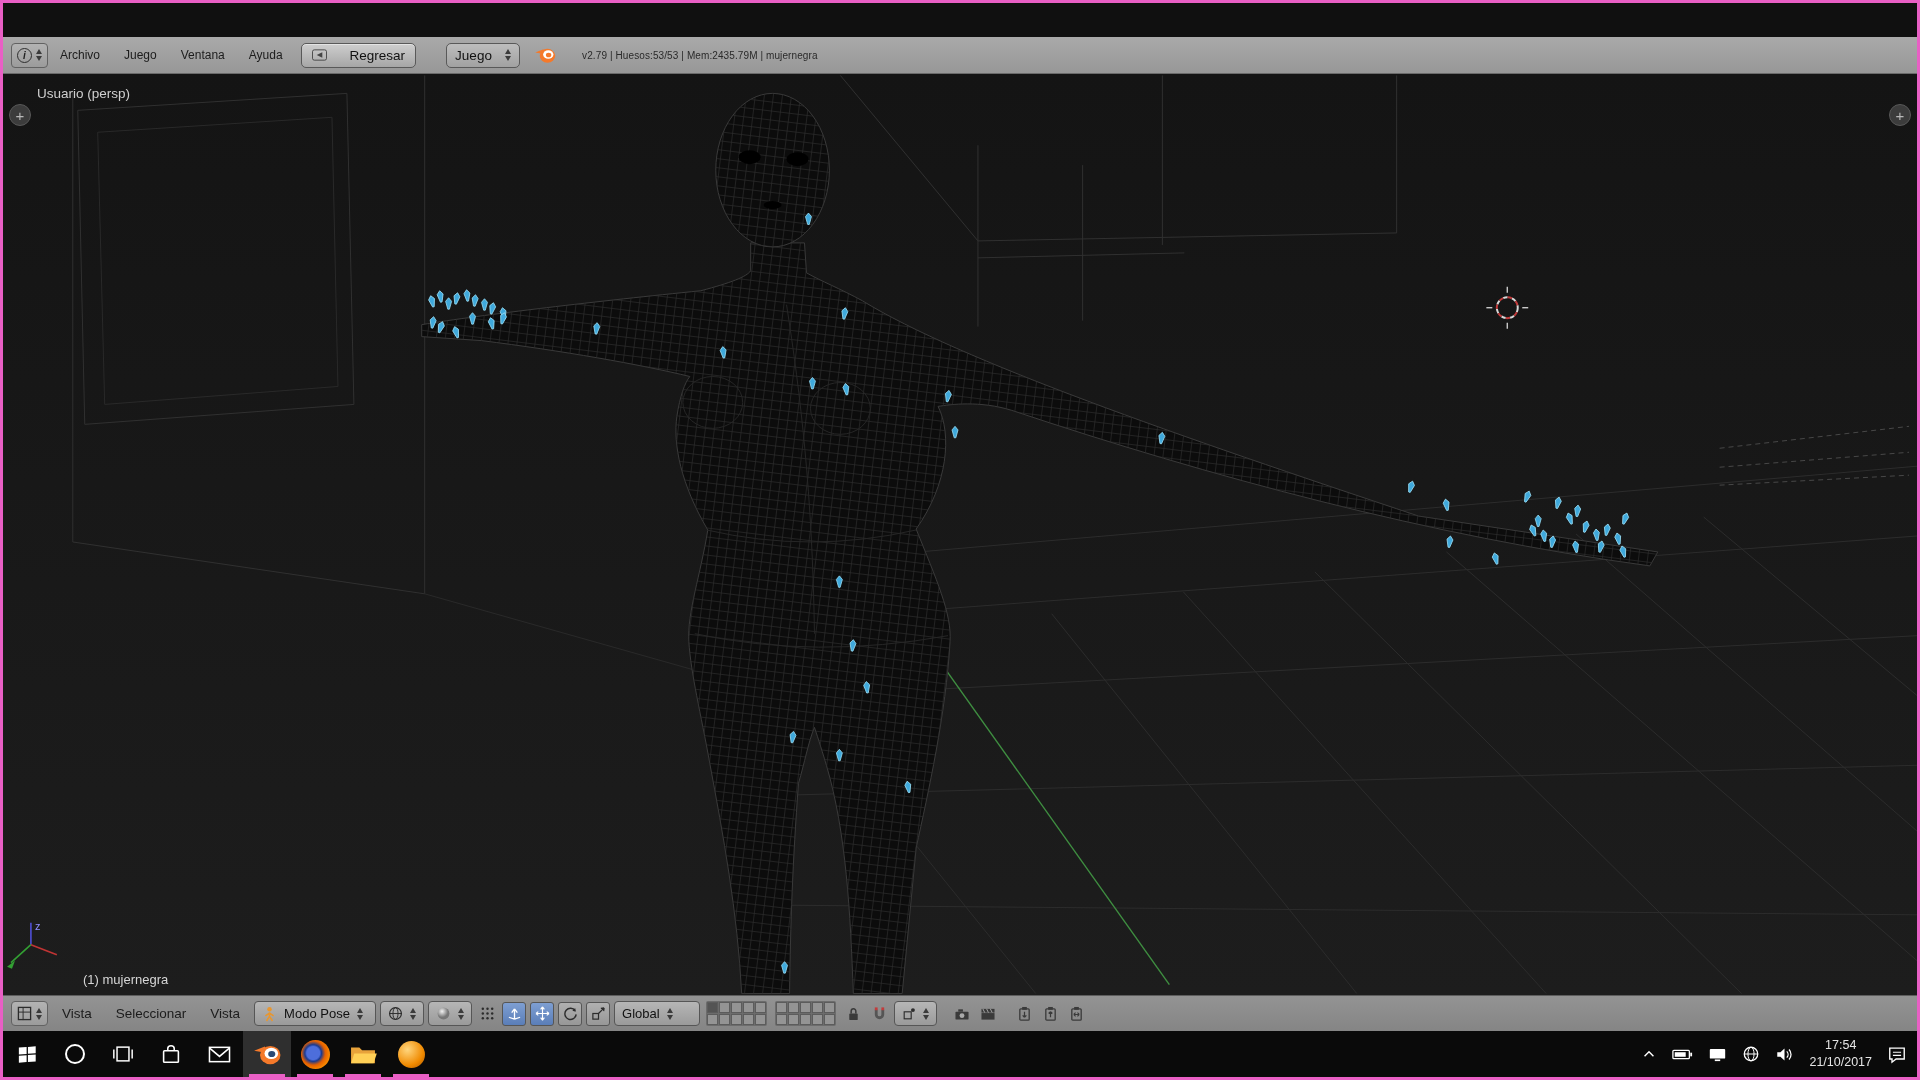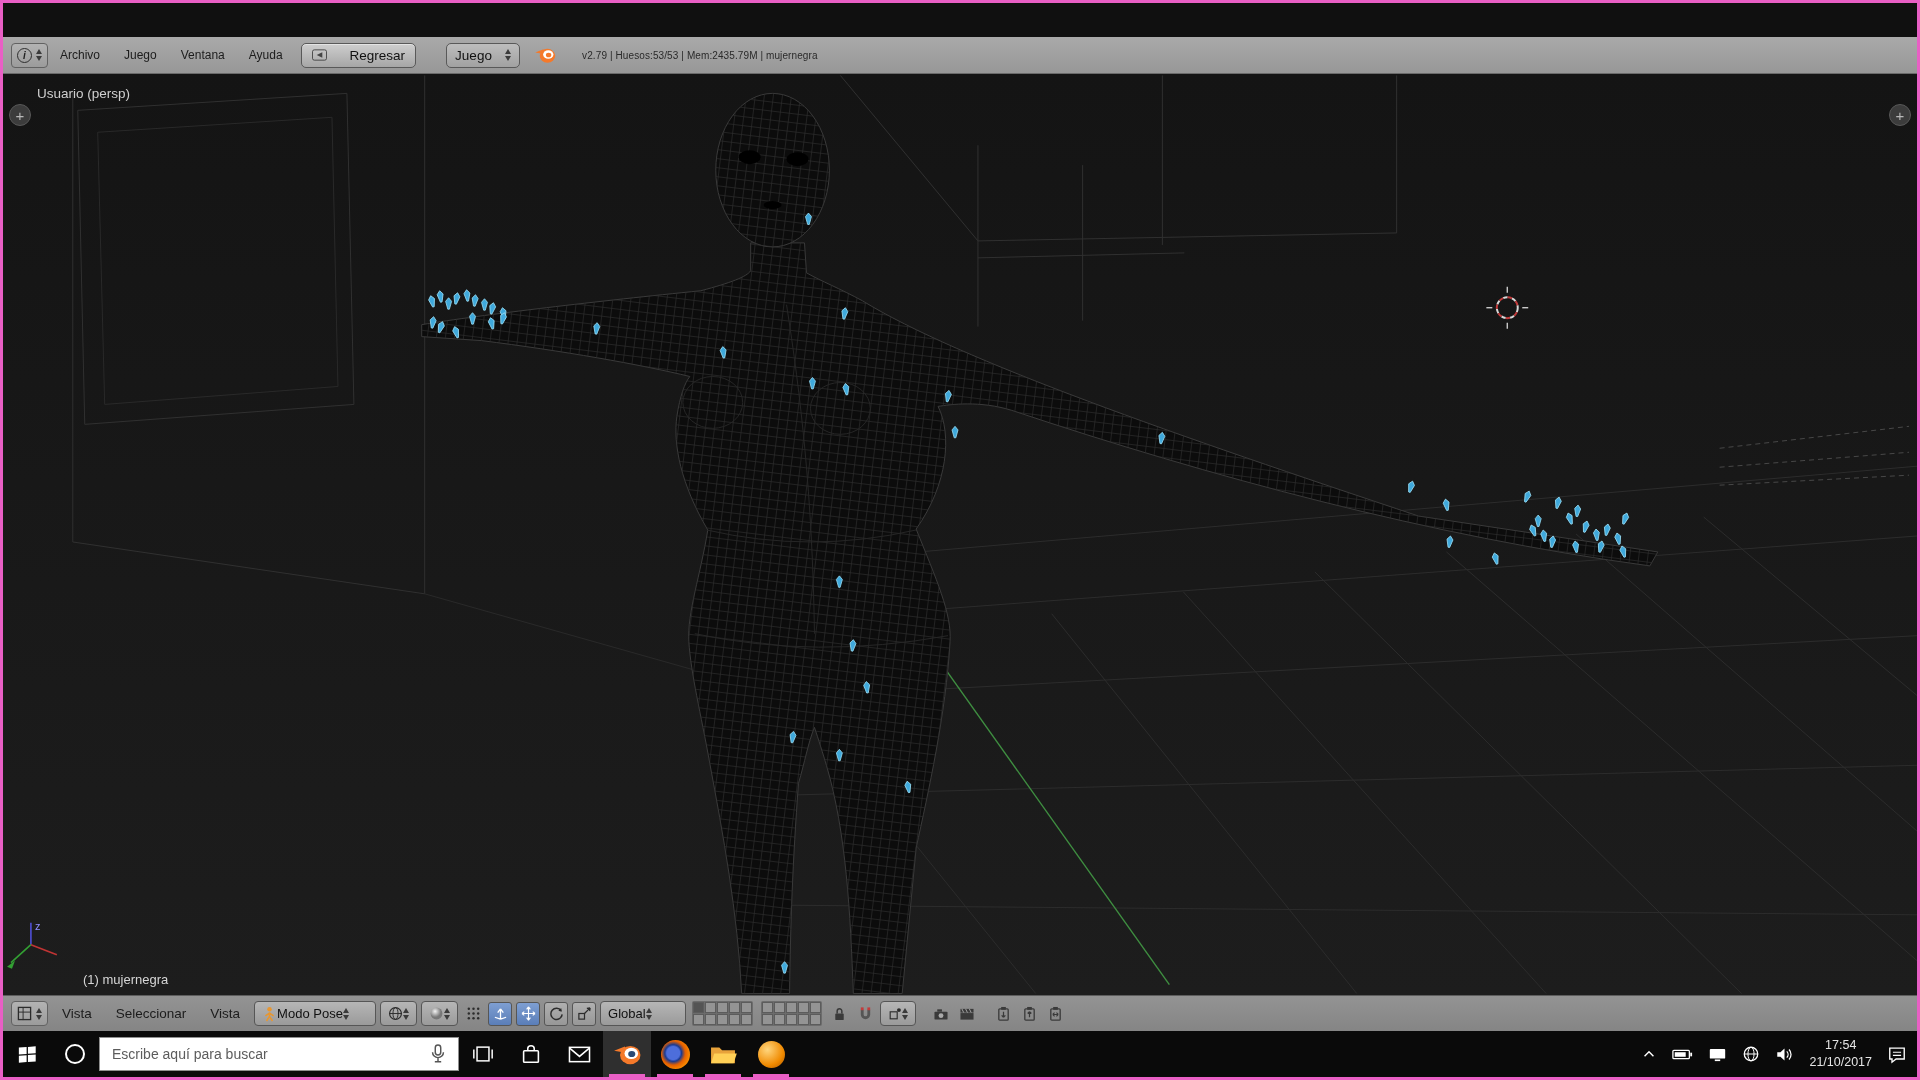--- a/index.html
+++ b/index.html
@@ -44,21 +44,21 @@
   .obj-label { position:absolute; left:80px; bottom:8px; color:#d6d6d6; font-size:13px; }
   .corner-plus { position:absolute; top:30px; width:22px; height:22px; border-radius:50%;
     background:#3c3c3c; border:1px solid #585858; color:#b9b9b9; font-size:15px;
     display:flex; align-items:center; justify-content:center; }
   .corner-plus.left { left:6px; } .corner-plus.right { right:6px; }
   
   .tool-header { position:absolute; left:0; right:0; top:992px; height:36px;
     background:linear-gradient(#939393,#858585); border-top:1px solid #5d5d5d;
     display:flex; align-items:center; padding:4px 8px; gap:4px; }
   .tool-menu { padding:0 10px; font-size:13.5px; color:#1c1c1c; }
-  .tool-dd { height:25px; display:flex; align-items:center; padding:0 7px;
+  .tool-dd { height:25px; display:flex; align-items:center; gap:7px; padding:0 7px;
     background:linear-gradient(#b6b6b6,#9a9a9a); border:1px solid #565656; border-radius:4px;
     font-size:13px; color:#111; }
   .icon-btn { height:24px; min-width:22px; display:flex; align-items:center; justify-content:center;
     border-radius:3px; }
   .manip { width:24px; height:24px; border:1px solid #565656; border-radius:3px;
     background:linear-gradient(#b0b0b0,#979797); display:flex; align-items:center; justify-content:center; }
   .manip.active { background:linear-gradient(#7e9fd2,#5a7eb8); }
   .layers { display:grid; grid-template-columns:repeat(5,11px); grid-auto-rows:11px; gap:1px;
     padding:1px; background:#6c6c6c; border-radius:2px; margin:0 2px; }
   .layer { background:#949494; border:1px solid #5c5c5c; }
@@ -477,27 +477,20 @@
             <rect x="1" y="12.5" width="9" height="8"></rect>
             <rect x="11.5" y="12.5" width="9" height="8"></rect>
           </g>
       </svg>
     </div>
     <div class="tb-slot">
       <svg width="24" height="24" viewBox="0 0 24 24">
         <circle cx="12" cy="12" r="9" fill="none" stroke="#fff" stroke-width="2"></circle>
       </svg>
     </div>
-    <div class="search-box">
-      <input type="text" placeholder="Escribe aquí para buscar" style="">
-      <svg width="20" height="22" viewBox="0 0 22 24" style="margin-right:10px">
-        <rect x="8" y="2" width="6" height="11" rx="3" fill="none" stroke="#555" stroke-width="1.6"></rect>
-        <path d="M5 10 a6 6 0 0 0 12 0 M11 16.5 v4 M7.5 20.5 h7" fill="none" stroke="#555" stroke-width="1.6"></path>
-      </svg>
-    </div>
     <div class="tb-slot">
       <svg width="24" height="22" viewBox="0 0 26 24">
         <rect x="6.5" y="4.5" width="13" height="15" fill="none" stroke="#fff" stroke-width="1.6"></rect>
         <path d="M3 7 V17 M23 7 V17" stroke="#fff" stroke-width="1.6"></path>
       </svg>
     </div>
     <div class="tb-slot">
       <svg width="24" height="24" viewBox="0 0 26 26">
         <rect x="5" y="9.5" width="16" height="12.5" rx="1" fill="none" stroke="#fff" stroke-width="1.7"></rect>
         <path d="M9.5 9.5 V7 a3.5 3 0 0 1 7 0 V9.5" fill="none" stroke="#fff" stroke-width="1.7"></path>

